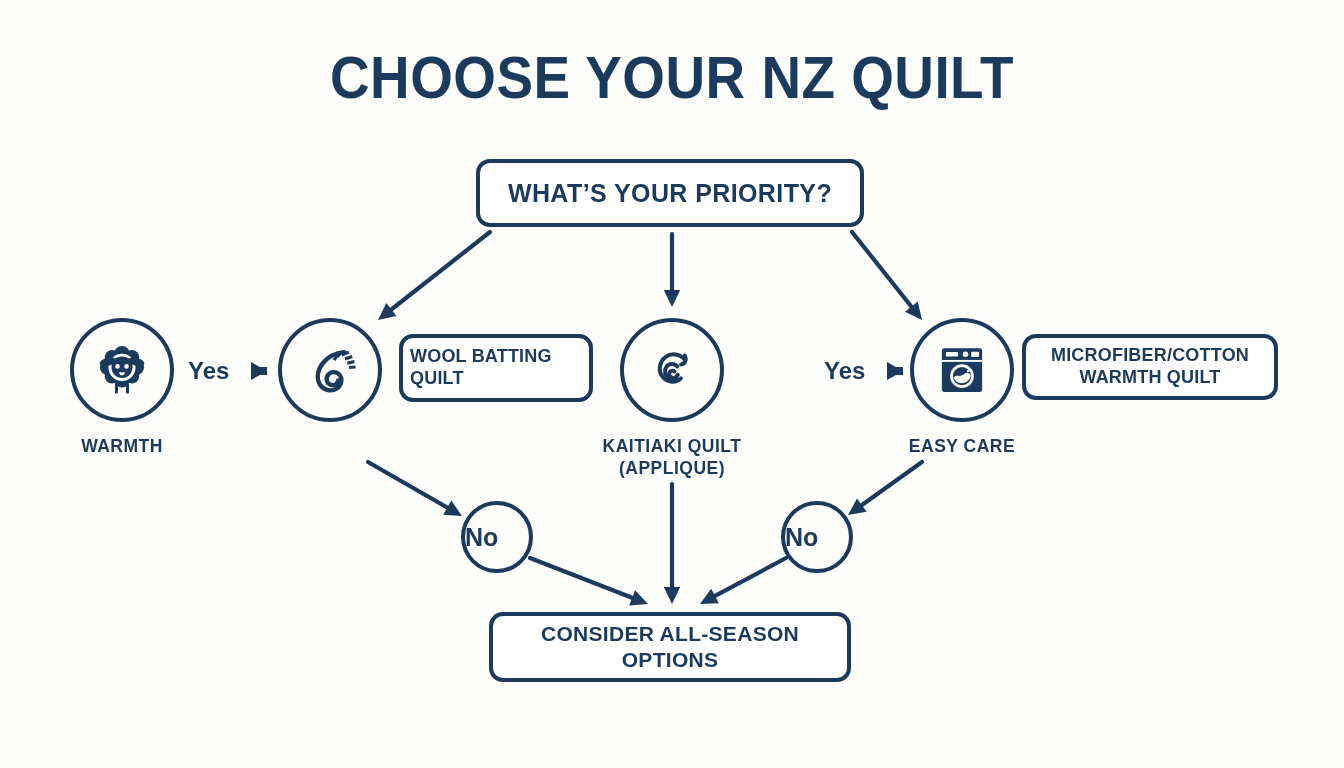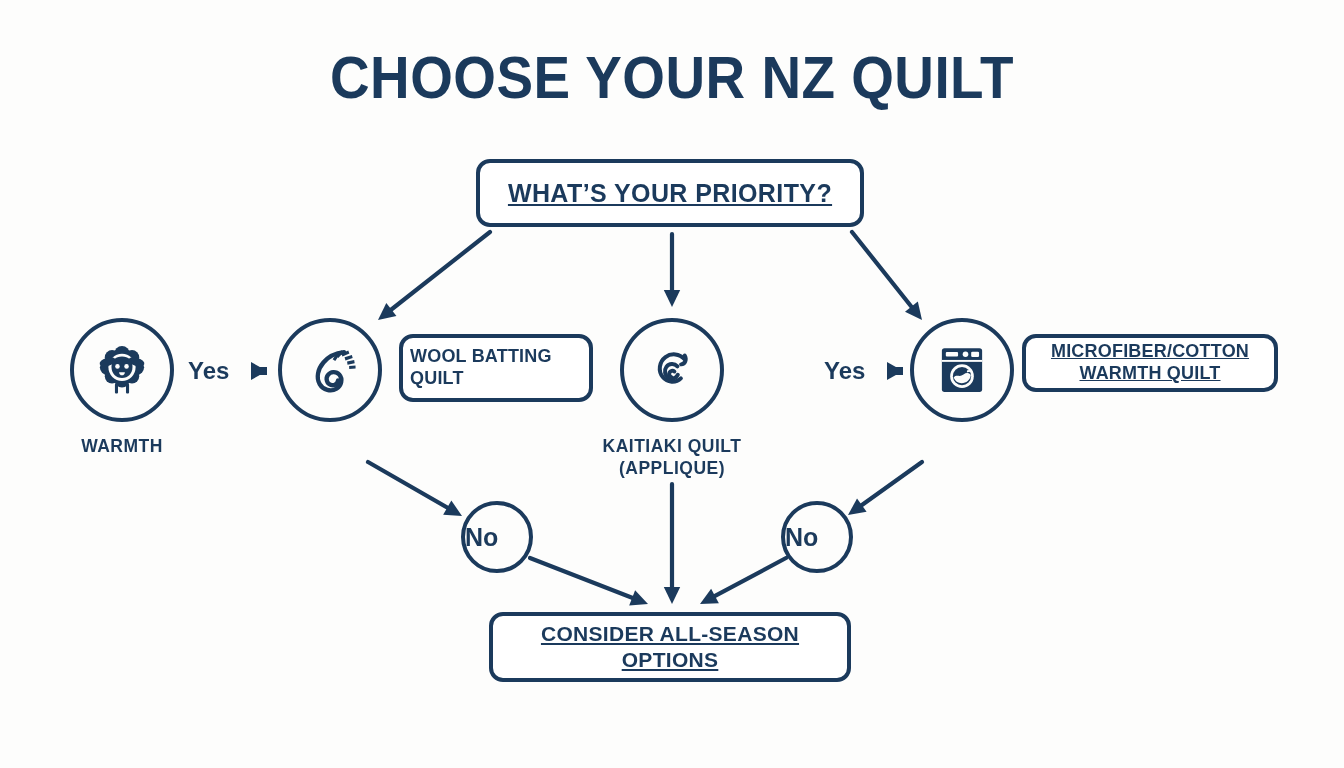--- a/index.html
+++ b/index.html
@@ -44,21 +44,21 @@
     border:4px solid #1b3a5c;
     border-radius:14px;
     background:#ffffff;
     display:flex;
     align-items:center;
     color:#1b3a5c;
     font-weight:bold;
   }
   .box .txt { width:100%; line-height:1.22; }
   .box.center-txt { justify-content:center; }
-  .box.center-txt .txt { text-align:center;text-decoration:underline; }
+  .box.center-txt .txt { text-align:center; }
   .box.left-txt .txt { text-align:left; }
 
   #box-priority { font-size:25px; letter-spacing:0.4px; }
   #box-wool     { font-size:18px; letter-spacing:0.2px; }
   #box-micro    { font-size:18px; letter-spacing:0.2px; }
   #box-allseason{ font-size:21px; letter-spacing:0.3px; }
 
   
   .node-circle {
     position:absolute;
@@ -246,22 +246,23 @@
       <g fill="#1b3a5c">
         <circle cx="32" cy="39" r="10.4"></circle>
       </g>
       <g fill="#fdfdfc">
 
         <path d="M22.6 40.5c2.6-3.2 5.4-1.1 8.2-1.8 2.9-0.8 4.2-3.6 7.6-3.2 1.8 0.2 3 1.2 3.6 2.4-0.6 5.2-5.1 9.1-10.4 9.1-4.2 0-7.8-2.5-9-6.5z"></path>
         <path d="M38.8 31.6c1.4 0.4 2.4 1.6 2.6 3.1-1.5-0.7-2.7-0.5-3.8 0.1-0.2-1.3 0.3-2.5 1.2-3.2z"></path>
       </g>
     </svg>
   </div>
-
-  <div class="box center-txt" id="box-micro" style="left: 1022px; top: 334px; width: 256px; height: 58px;">
+  <div class="node-label" id="label-easycare" style="left: 832px; top: 435px; width: 260px;">EASY CARE</div>
+
+  <div class="box center-txt" id="box-micro" style="left: 1022px; top: 334px; width: 256px; height: 66px;">
     <span class="txt"><span>MICROFIBER/COTTON</span><br><span>WARMTH QUILT</span></span>
   </div>
 
   <div class="no-circle" id="no-left" style="left: 461px; top: 501px; width: 72px; height: 72px;">
     <span>No</span>
   </div>
   <div class="no-circle" id="no-right" style="left: 781px; top: 501px; width: 72px; height: 72px;">
     <span>No</span>
   </div>
 

